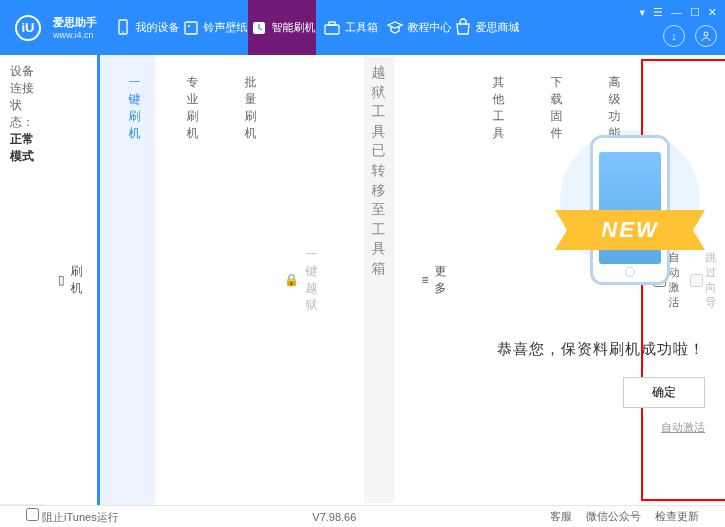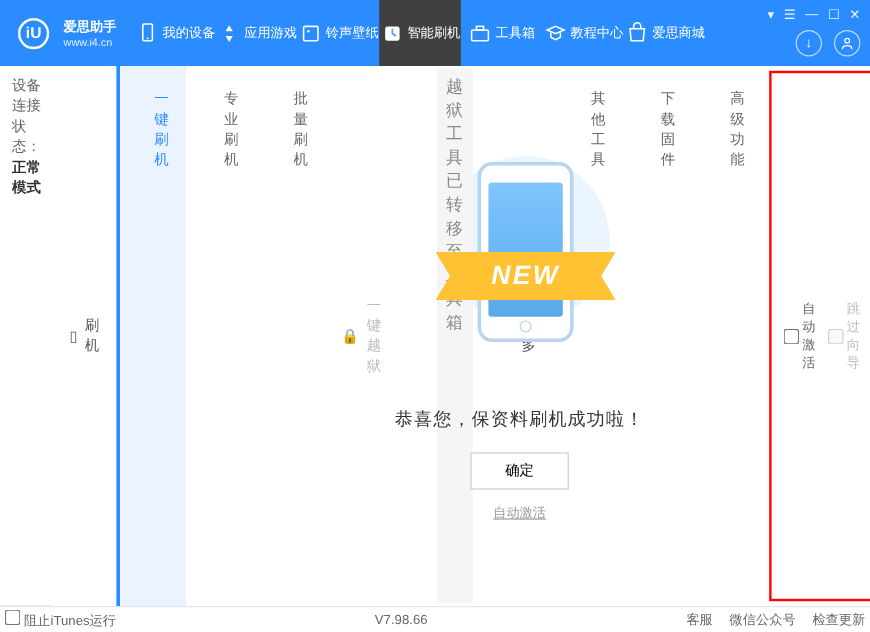--- a/index.html
+++ b/index.html
@@ -4,49 +4,49 @@
 <style>
 * { margin: 0; padding: 0; box-sizing: border-box; font-family: "Microsoft YaHei", sans-serif; }
 body { width: 725px; height: 527px; background: #fff; overflow: hidden; }
 .header { height: 55px; background: #2a8cff; display: flex; align-items: center; color: #fff; position: relative; }
 .logo-area { display: flex; align-items: center; padding: 0 15px; gap: 12px; }
 .logo-icon { width: 26px; height: 26px; border: 2px solid #fff; border-radius: 50%; display: flex; align-items: center; justify-content: center; font-weight: bold; font-size: 13px; }
 .logo-text { font-size: 11px; font-weight: bold; }
 .logo-sub { font-size: 9px; opacity: 0.85; }
 .nav-tabs { display: flex; height: 100%; }
 .nav-tab { width: 68px; display: flex; flex-direction: row; align-items: center; justify-content: center; gap: 3px; cursor: pointer; font-size: 11px; }
-.nav-tab.active { background: #404040; }
+.nav-tab.active { background: #701a75; }
 .nav-icon { width: 20px; height: 20px; display: flex; align-items: center; justify-content: center; }
 .window-controls { position: absolute; right: 8px; top: 6px; display: flex; gap: 8px; font-size: 11px; }
 .window-controls span { cursor: pointer; opacity: 0.9; }
 .header-right { position: absolute; right: 8px; bottom: 8px; display: flex; gap: 10px; }
 .circle-btn { width: 22px; height: 22px; border: 1.5px solid rgba(255,255,255,0.7); border-radius: 50%; display: flex; align-items: center; justify-content: center; cursor: pointer; font-size: 11px; }
 .body-area { display: flex; height: 450px; }
 .sidebar { width: 141px; border-right: 5px solid #c4b5fd; display: flex; font-size: 12px; }
 .status-bar { padding: 8px 10px; color: #666; border-bottom: 1px solid #eee; }
 .status-bar b { color: #333; }
 .side-group { padding: 8px 14px; color: #555; display: flex; align-items: center; gap: 6px; }
 .side-item { padding: 19px 14px 7px 32px; color: #666; cursor: pointer; }
 .side-item.active { background: #eaf3ff; color: #2a8cff; border-left: 3px solid #2a8cff; padding-left: 29px; }
 .side-block { background: #f5f5f5; margin: 2px 14px 2px 32px; padding: 6px 8px; color: #888; font-size: 14px; line-height: 1.4; }
 .checkbox-row { padding: 8px 10px; border: 2px solid #ff0000; margin: 4px 6px; display: flex; gap: 10px; font-size: 11px; color: #666; }
 .checkbox-row label { display: flex; align-items: center; gap: 3px; }
 .device-info { padding: 6px 10px; font-size: 11px; }
 .device-name { color: #2a8cff; font-weight: bold; padding-left: 14px; }
-.main { flex: 1; display: flex; flex-direction: column; align-items: center; justify-content: center; padding: 20px; }
+.main { flex: 1; display: flex; flex-direction: column; align-items: flex-end; justify-content: center; padding: 20px; }
 .phone-illust { width: 160px; height: 200px; position: relative; margin-bottom: 15px; }
 .phone-body { position: absolute; left: 45px; top: 10px; width: 80px; height: 150px; background: #fff; border: 3px solid #b8d4ee; border-radius: 12px; }
 .phone-screen { position: absolute; left: 6px; top: 14px; right: 6px; bottom: 18px; background: linear-gradient(#7fc5ff,#5aa9e8); border-radius: 3px; }
 .phone-home { position: absolute; bottom: 5px; left: 50%; transform: translateX(-50%); width: 10px; height: 10px; border: 1.5px solid #b8d4ee; border-radius: 50%; }
 .ribbon { position: absolute; left: 10px; top: 85px; width: 150px; height: 40px; background: #ffc233; display: flex; align-items: center; justify-content: center; color: #fff; font-weight: bold; font-size: 22px; font-style: italic; letter-spacing: 2px; clip-path: polygon(0 0, 100% 0, 92% 50%, 100% 100%, 0 100%, 8% 50%); }
 .circle-bg { position: absolute; left: 15px; top: 5px; width: 140px; height: 140px; border-radius: 50%; background: #eaf5ff; z-index: -1; }
 .success-text { font-size: 15px; color: #333; margin-bottom: 18px; letter-spacing: 1px; }
 .ok-btn { padding: 6px 28px; border: 1px solid #ccc; background: #fff; font-size: 12px; cursor: pointer; margin-bottom: 12px; }
 .log-link { font-size: 11px; color: #999; text-decoration: underline; cursor: pointer; }
-.footer { height: 22px; border-top: 1px solid #e5e5e5; display: flex; align-items: center; padding: 0 4px; font-size: 11px; color: #666; justify-content: space-between; }
+.footer { height: 22px; border-top: 1px solid #e5e5e5; display: flex; align-items: center; padding: 0 26px; font-size: 11px; color: #666; justify-content: space-between; }
 .footer-left { display: flex; align-items: center; gap: 4px; }
 .footer-right { display: flex; gap: 14px; }
 .footer-right span { cursor: pointer; }
 svg { display: block; }
 </style>
 </head>
 <body>
 
 <div class="header">
   <div class="logo-area">
@@ -58,28 +58,20 @@
   </div>
   <div class="nav-tabs">
     <div class="nav-tab">
         <span class="nav-icon">
           <svg width="20" height="20" viewBox="0 0 20 20">
             <rect x="6" y="2" width="8" height="14" rx="1" fill="none" stroke="#fff" stroke-width="1.3"></rect>
             <circle cx="10" cy="14" r="0.8" fill="#fff"></circle>
           </svg>
         </span>
         <span>我的设备</span>
-      </div>
-    <div class="nav-tab">
-        <span class="nav-icon">
-          <svg width="20" height="20" viewBox="0 0 20 20">
-            <path d="M10 3l3 5H7z M10 17l-3-5h6z" fill="#fff"></path>
-          </svg>
-        </span>
-        <span>应用游戏</span>
       </div>
     <div class="nav-tab">
         <span class="nav-icon">
           <svg width="20" height="20" viewBox="0 0 20 20">
             <rect x="4" y="4" width="12" height="12" rx="1" fill="none" stroke="#fff" stroke-width="1.3"></rect>
             <circle cx="8" cy="8" r="1" fill="#fff"></circle>
           </svg>
         </span>
         <span>铃声壁纸</span>
       </div>

